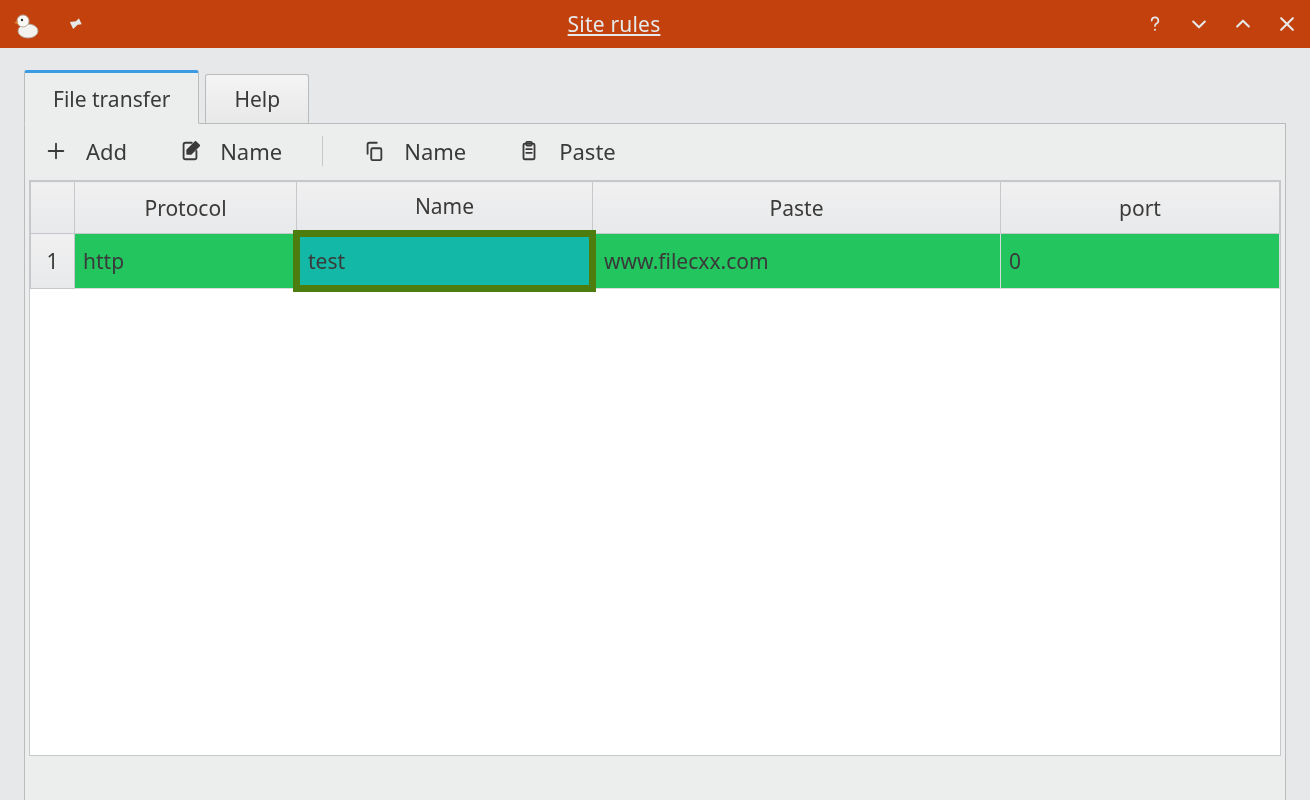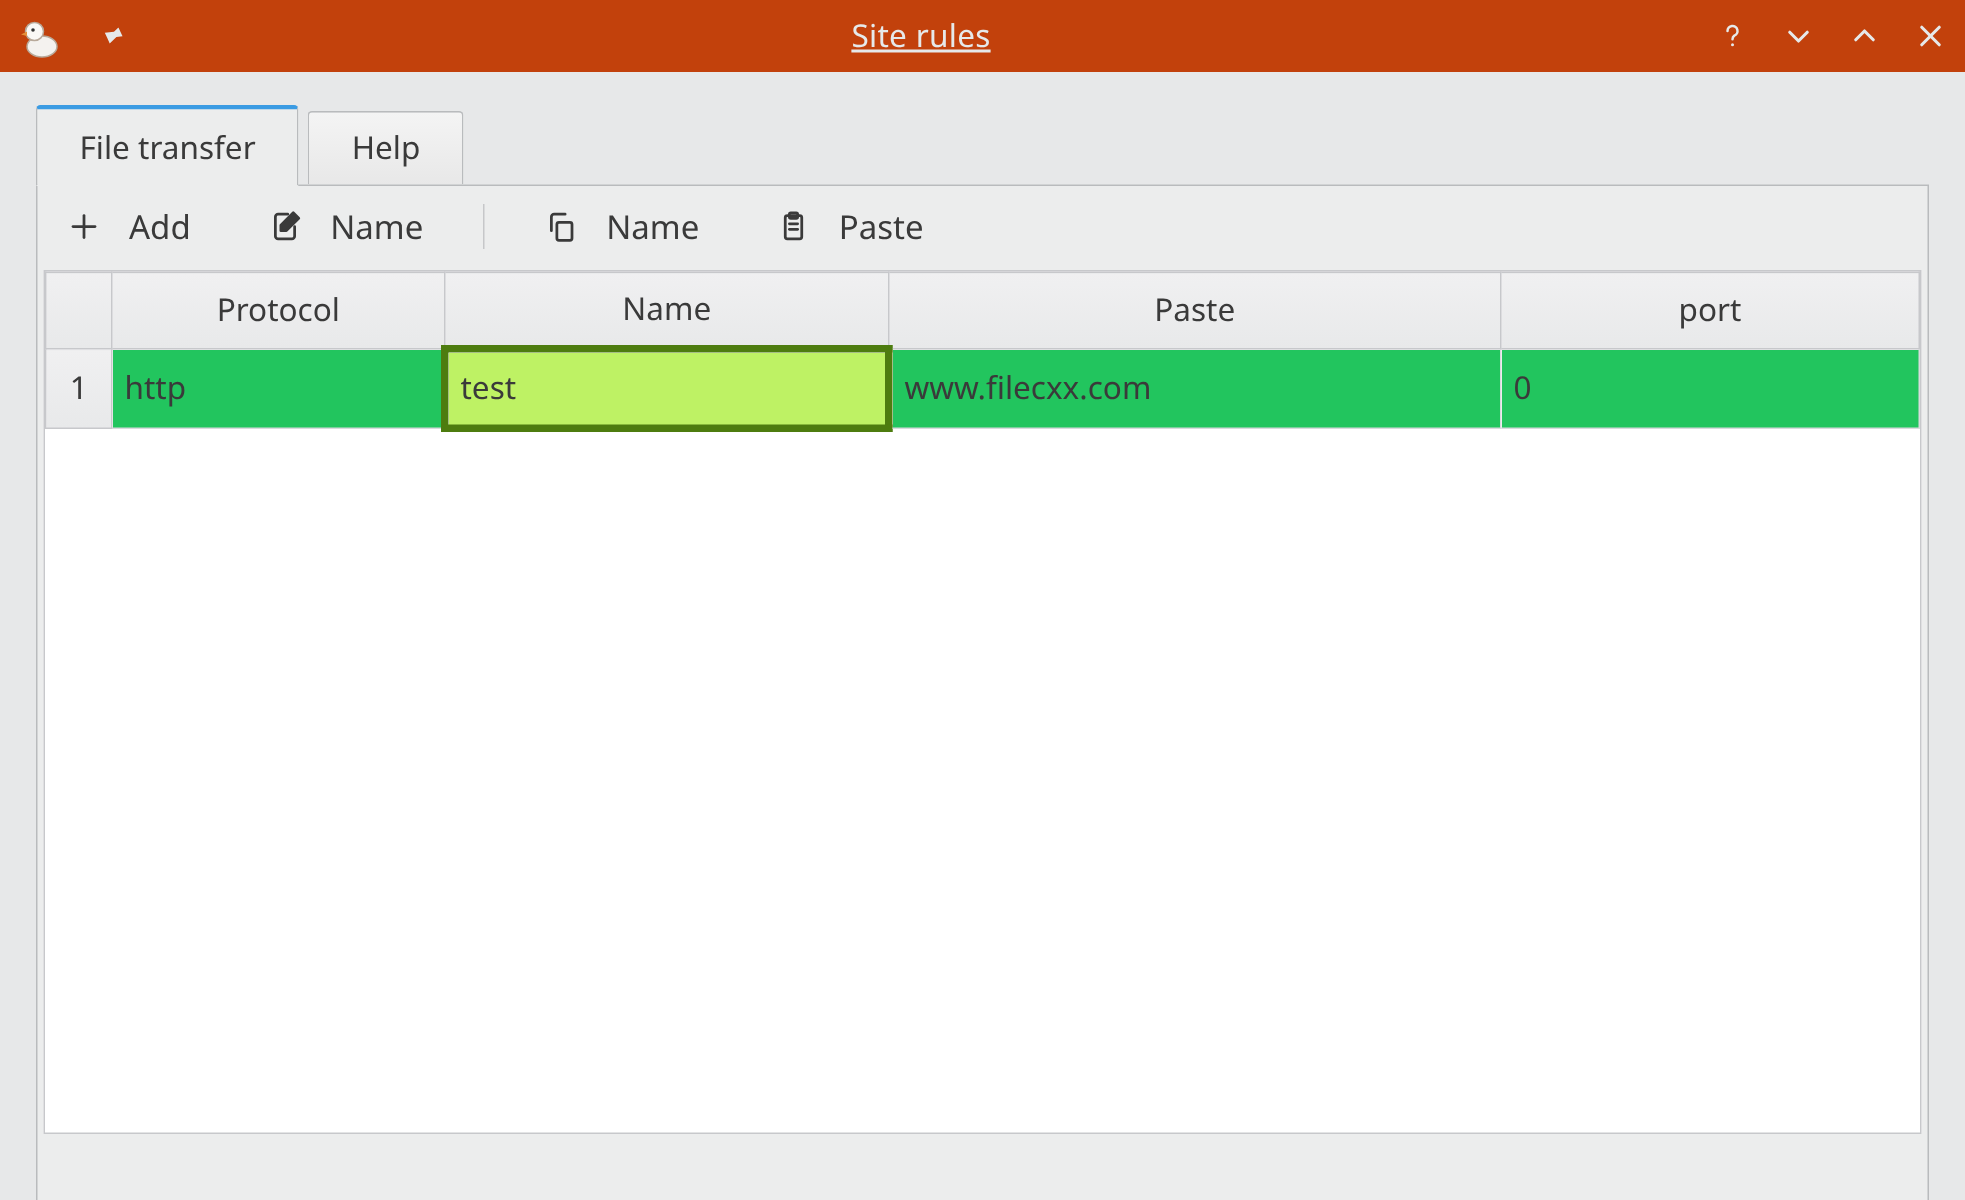--- a/index.html
+++ b/index.html
@@ -28,21 +28,21 @@
   table { border-collapse:collapse; width:100%; table-layout:fixed;}
   col.rownum { width:44px;}
   col.protocol { width:222px;}
   col.name { width:296px;}
   col.host { width:408px;}
   col.port { width:auto;}
   th { background:linear-gradient(#f0f0f1,#e8e9ea); border:1px solid #c7c8cb; font-weight:400; font-size:21px; padding:10px 6px; text-align:center; color:#3a3a3a;}
   th.rownum-head, td.rownum-cell { background:linear-gradient(#f0f0f1,#e8e9ea);}
   td { border:1px solid #d9dadd; font-size:21px; padding:10px 8px; color:#3a3a3a; background:#22c55e; overflow:hidden; text-overflow:ellipsis; white-space:nowrap;}
   td.rownum-cell { text-align:center; border:1px solid #c7c8cb;}
-  td.selected { background:#bef264; border:5px solid #4d7c0f;}
+  td.selected { background:#14b8a6; border:7px solid #4d7c0f;}
   svg { display:block; }
 </style>
 </head>
 <body>
 
 <div class="titlebar">
   <div class="left-icons">
     <span class="tb-icon duck">
       <svg viewBox="0 0 32 32" width="32" height="32">
         <ellipse cx="16" cy="23" rx="10" ry="7" fill="#f4f2ef" stroke="#b8a99a" stroke-width="1"></ellipse>

